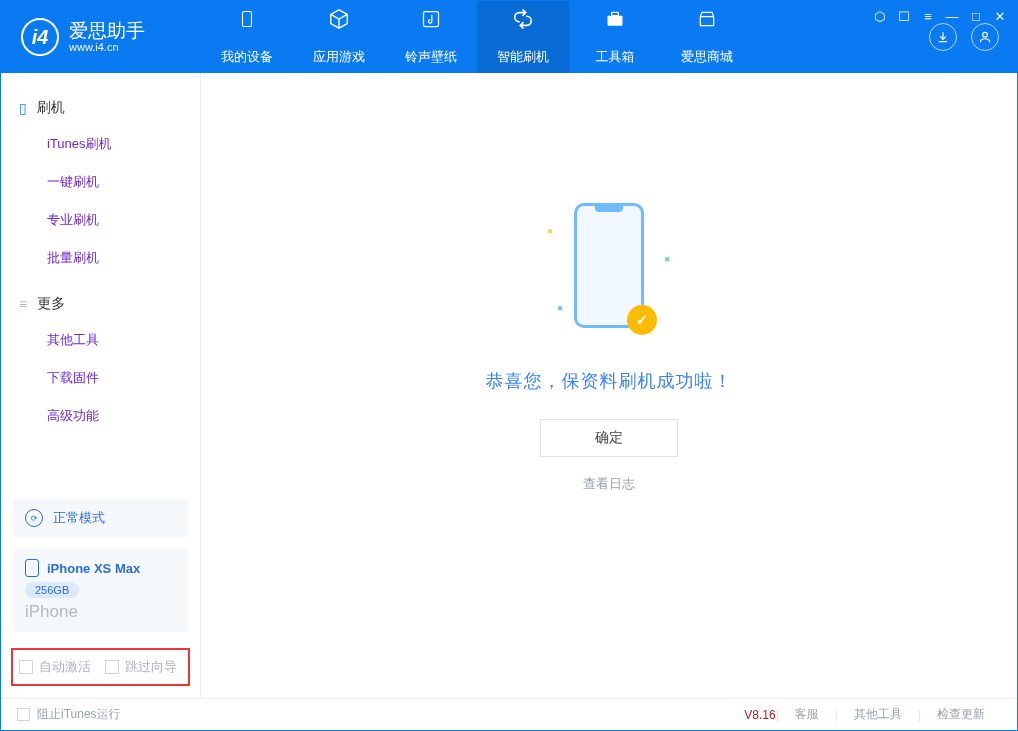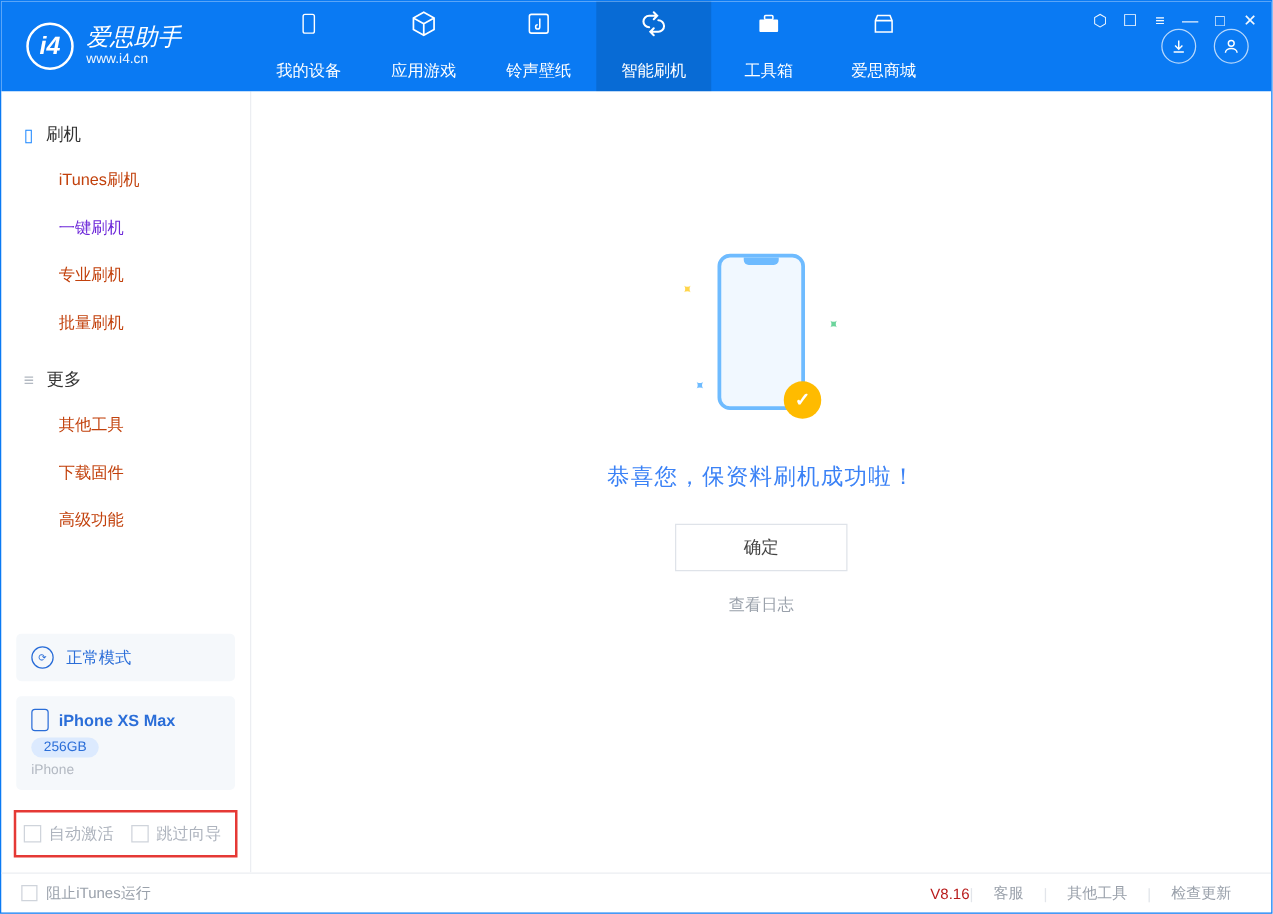--- a/index.html
+++ b/index.html
@@ -2,50 +2,50 @@
 <html><head>
 <meta charset="utf-8">
 <style>
 * { margin: 0; padding: 0; box-sizing: border-box; font-family: "Microsoft YaHei", -apple-system, sans-serif; }
 body { background: #fff; width: 1018px; height: 731px; overflow: hidden; border: 1px solid #0a7af3; display: flex; flex-direction: column; }
 
 
 .header { height: 72px; background: linear-gradient(to bottom, #0a7af3, #0a7af3); display: flex; align-items: stretch; color: #fff; position: relative; }
 .logo-area { display: flex; align-items: center; padding: 0 20px 0 20px; width: 200px; }
 .logo-circle { width: 38px; height: 38px; border: 2.5px solid #fff; border-radius: 50%; display: flex; align-items: center; justify-content: center; font-weight: bold; font-size: 20px; font-style: italic; margin-right: 10px; }
-.logo-title { font-size: 19px; font-weight: 500; line-height: 1.1; font-style: italic; }
+.logo-title { font-size: 19px; font-weight: 500; line-height: 1.1; }
 .logo-sub { font-size: 11px; opacity: 0.95; }
 .tabs { display: flex; }
 .tab { width: 92px; display: flex; flex-direction: column; align-items: center; justify-content: center; gap: 18px; cursor: pointer; font-size: 13px; }
 .tab.active { background: rgba(0,0,0,0.12); }
 .tab-icon { width: 22px; height: 22px; display: flex; align-items: center; justify-content: center; }
 .title-controls { position: absolute; top: 6px; right: 8px; display: flex; gap: 6px; align-items: center; }
 .title-controls .tc { width: 18px; height: 18px; display: flex; align-items: center; justify-content: center; cursor: pointer; font-size: 13px; opacity: 0.95; }
 .header-right { margin-left: auto; display: flex; align-items: center; padding-right: 18px; gap: 14px; }
 .circle-btn { width: 28px; height: 28px; border: 1.5px solid rgba(255,255,255,0.7); border-radius: 50%; display: flex; align-items: center; justify-content: center; cursor: pointer; }
 
 
 .body { flex: 1; display: flex; overflow: hidden; }
 
 
 .sidebar { width: 200px; border-right: 1px solid #eceef2; display: flex; flex-direction: column; padding-top: 18px; }
 .side-group { padding: 0 18px; }
 .side-group-title { display: flex; align-items: center; gap: 10px; font-size: 14px; color: #333; font-weight: 500; padding: 8px 0; }
 .side-items { padding-left: 28px; }
-.side-item { font-size: 13px; color: #c2410c; padding: 10px 0; cursor: pointer; }
+.side-item { font-size: 13px; color: #6d28d9; padding: 10px 0; cursor: pointer; }
 .side-item.active { color: #6d28d9; }
 .sidebar-spacer { flex: 1; }
 
 .mode-card, .device-card { margin: 6px 12px; background: #f5f8fb; border-radius: 4px; padding: 10px 12px; }
 .mode-card { display: flex; align-items: center; gap: 10px; color: #2b6ed8; font-size: 13px; }
 .mode-circle { width: 18px; height: 18px; border: 1.5px solid #2b6ed8; border-radius: 50%; display: flex; align-items: center; justify-content: center; font-size: 8px; }
 .device-card { color: #333; }
 .device-name { font-size: 13px; font-weight: 600; color: #2b6ed8; display: flex; align-items: center; gap: 8px; }
 .device-storage { display: inline-block; margin-top: 5px; background: #dceafe; color: #2b6ed8; font-size: 11px; padding: 2px 10px; border-radius: 10px; }
-.device-sub { font-size: 11px; color: #b3b9c2; margin-top: 4px; }
+.device-sub { font-size: 17px; color: #b3b9c2; margin-top: 4px; }
 
 .highlight-box { border: 2px solid #e53935; margin: 10px 10px 12px 10px; padding: 8px 6px; display: flex; gap: 14px; }
 .hb-item { display: flex; align-items: center; gap: 6px; font-size: 13px; color: #aeb4be; }
 .hb-check { width: 14px; height: 14px; border: 1px solid #cfd4db; background: #fff; }
 
 
 .main { flex: 1; display: flex; flex-direction: column; align-items: center; padding-top: 130px; }
 .phone-illust { position: relative; width: 120px; height: 140px; }
 .phone-shape { width: 70px; height: 125px; border: 3px solid #6ebbff; border-radius: 10px; background: #f1f8ff; margin: 0 auto; position: relative; }
 .phone-notch { position: absolute; top: 0; left: 50%; transform: translateX(-50%); width: 28px; height: 6px; background: #6ebbff; border-radius: 0 0 4px 4px; }

